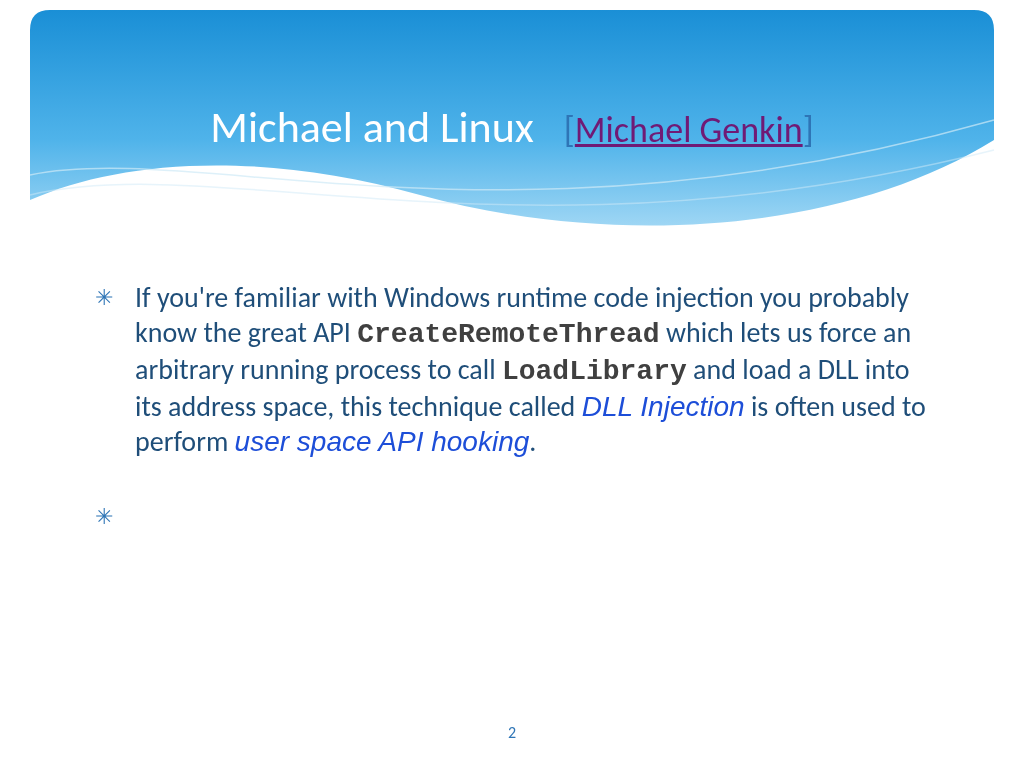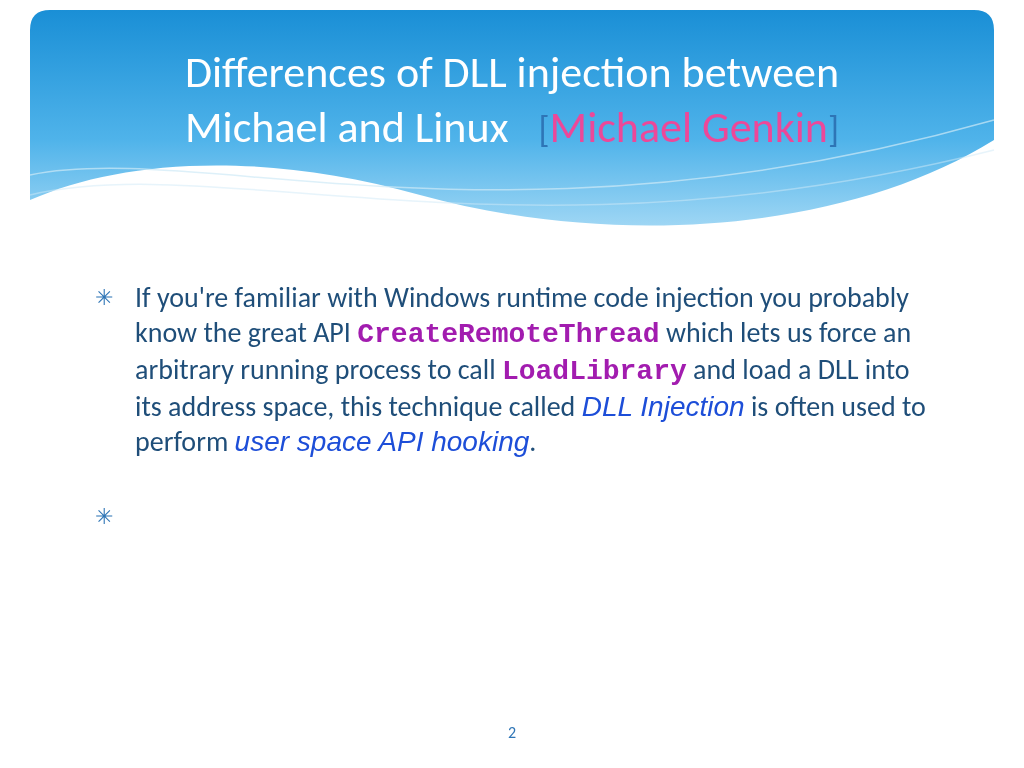--- a/index.html
+++ b/index.html
@@ -32,22 +32,23 @@
     font-weight: 400;
     text-align: center;
     line-height: 1.25;
     padding: 0 60px;
   }
   .title .author-bracket {
     color: #2e75b6;
     font-size: 36px;
   }
   .title .author-link {
-    color: #ec4899;
-    font-size: 44px;
+    color: #701a75;
+    font-size: 36px;
+    text-decoration: underline;
   }
   .body-content {
     position: absolute;
     top: 280px;
     left: 95px;
     width: 840px;
     color: #1f4e79;
     font-size: 28px;
     line-height: 1.25;
   }
@@ -59,21 +60,21 @@
   .bullet-star {
     position: absolute;
     left: 0;
     top: 4px;
     color: #2e75b6;
     font-size: 22px;
   }
   .mono {
     font-family: "Courier New", monospace;
     font-weight: bold;
-    color: #a21caf;
+    color: #404040;
   }
   .em-red {
     font-family: Liberation Sans, sans-serif;
     font-style: italic;
     color: #1d4ed8;
   }
   .page-num {
     position: absolute;
     bottom: 26px;
     width: 1024px;
@@ -101,21 +102,21 @@
              Q 994 10 994 30
              L 994 140
              C 850 230, 620 250, 420 195
              C 260 150, 120 160, 30 200
              Z" fill="url(#g1)"></path>
 
     <path d="M 30 175 C 200 140, 500 260, 994 120" stroke="#cfe9f7" stroke-width="1.5" fill="none" opacity="0.7"></path>
     <path d="M 30 195 C 220 150, 520 270, 994 150" stroke="#cfe9f7" stroke-width="1.5" fill="none" opacity="0.5"></path>
   </svg>
   <div class="title">
-    <span>Differences of DLL injection between</span><br>
+    <br>
     <span>Michael and Linux</span>
     <span>&nbsp;</span>
     <span class="author-bracket">[</span><span class="author-link">Michael Genkin</span><span class="author-bracket">]</span>
   </div>
 </div>
 
 <div class="body-content" id="body-content">
     <div class="bullet-item"><span class="bullet-star">✳</span><span><span>If you're familiar with Windows runtime code injection you probably know the great API </span><span class="mono">CreateRemoteThread</span><span> which lets us force an arbitrary running process to call </span><span class="mono">LoadLibrary</span><span> and load a DLL into its address space, this technique called </span><span class="em-red">DLL Injection</span><span> is often used to perform </span><span class="em-red">user space API hooking</span><span>.</span></span></div>
     <div class="bullet-item"><span class="bullet-star">✳</span></div>
   </div>

